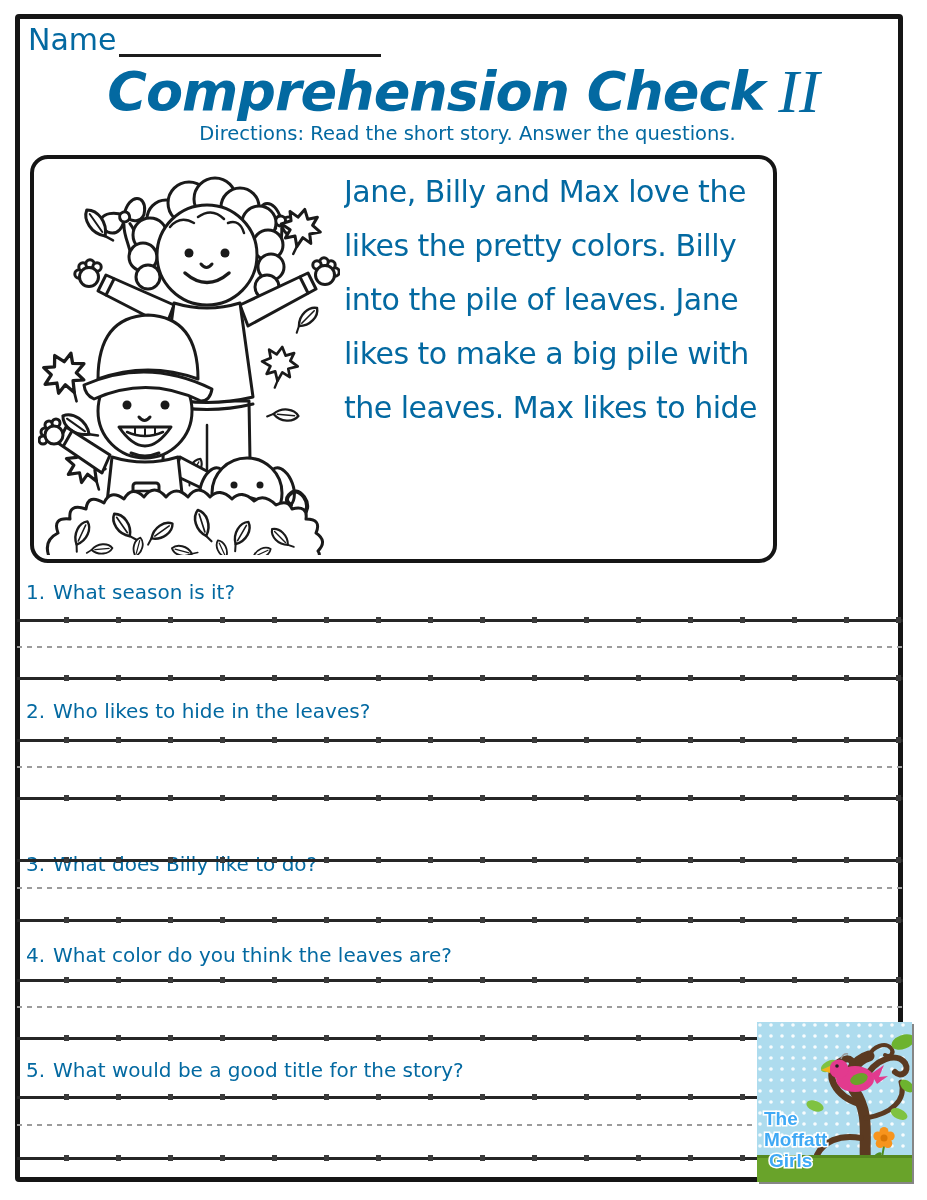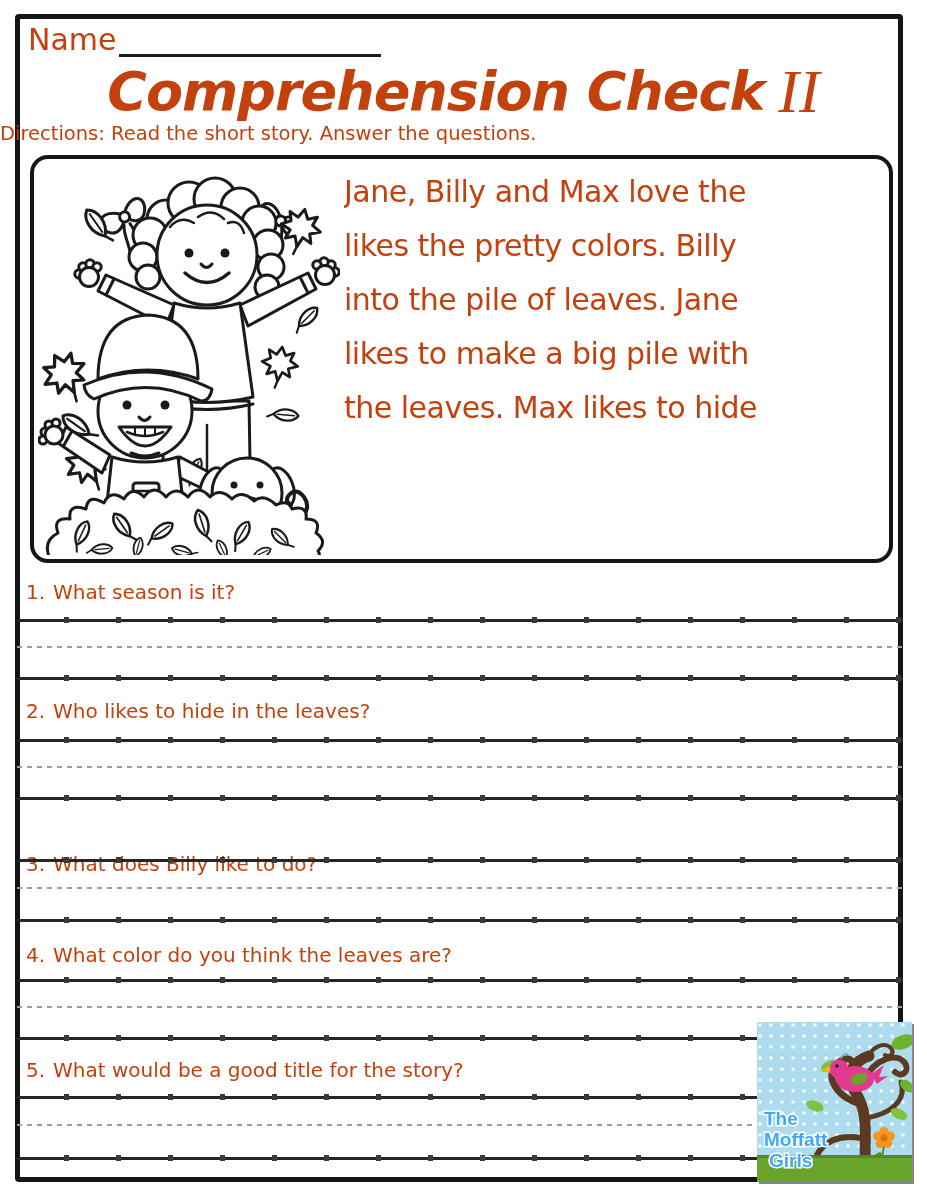--- a/index.html
+++ b/index.html
@@ -1,33 +1,33 @@
 <!DOCTYPE html>
 <html><head>
 <meta charset="utf-8">
 <style>
   html,body { margin:0; padding:0; background:#ffffff; }
   .page {
     position:relative; width:927px; height:1200px; background:#ffffff;
-    font-family:"DejaVu Sans", sans-serif; color:#c2410c; overflow:hidden;
+    font-family:"DejaVu Sans", sans-serif; color:#0369a1; overflow:hidden;
   }
   .frame {
     position:absolute; left:15px; top:14px; width:888px; height:1168px;
     border:5px solid #151515; border-radius:4px; box-sizing:border-box;
   }
   
   .name-row { position:absolute; left:28px; top:22px; font-size:30px; white-space:nowrap; }
   .name-line { display:inline-block; width:262px; height:30px; border-bottom:3px solid #1c1c1c; margin-left:2px; vertical-align:bottom; }
   
   .title-row { position:absolute; left:0; right:0; top:54px; text-align:center; white-space:nowrap;font-style:italic; }
   .title-main { font-size:54px; font-weight:bold; letter-spacing:-1px; }
   .title-numeral { font-family:"Liberation Serif", serif; font-size:62px; font-weight:400; margin-left:14px; display:inline-block; transform:translateY(2px); }
-  .directions { position:absolute; left:0; right:0; top:122px; text-align:left; font-size:19.5px; }
+  .directions { position:absolute; left:8px; right:0; top:122px; text-align:center; font-size:19.5px; }
   
-  .story-box { position:absolute; left:30px; top:155px; width:863px; height:408px;
+  .story-box { position:absolute; left:30px; top:155px; width:747px; height:408px;
     border:4px solid #151515; border-radius:18px; box-sizing:border-box; background:#fff; }
   .illustration { position:absolute; left:4px; top:4px; width:302px; height:392px; }
   .story-text { position:absolute; left:310px; top:6px; right:8px; height:388px;
     font-size:30px; line-height:54px; letter-spacing:-0.5px; white-space:nowrap; overflow:hidden; }
   
   .q-row { position:absolute; left:26px; font-size:20px; white-space:nowrap; }
   .q-num { margin-right:8px; }
   .answer-area { position:absolute; left:17px; width:886px; height:64px; }
   .rule { position:absolute; left:0; right:0; }
   .rule-solid {

